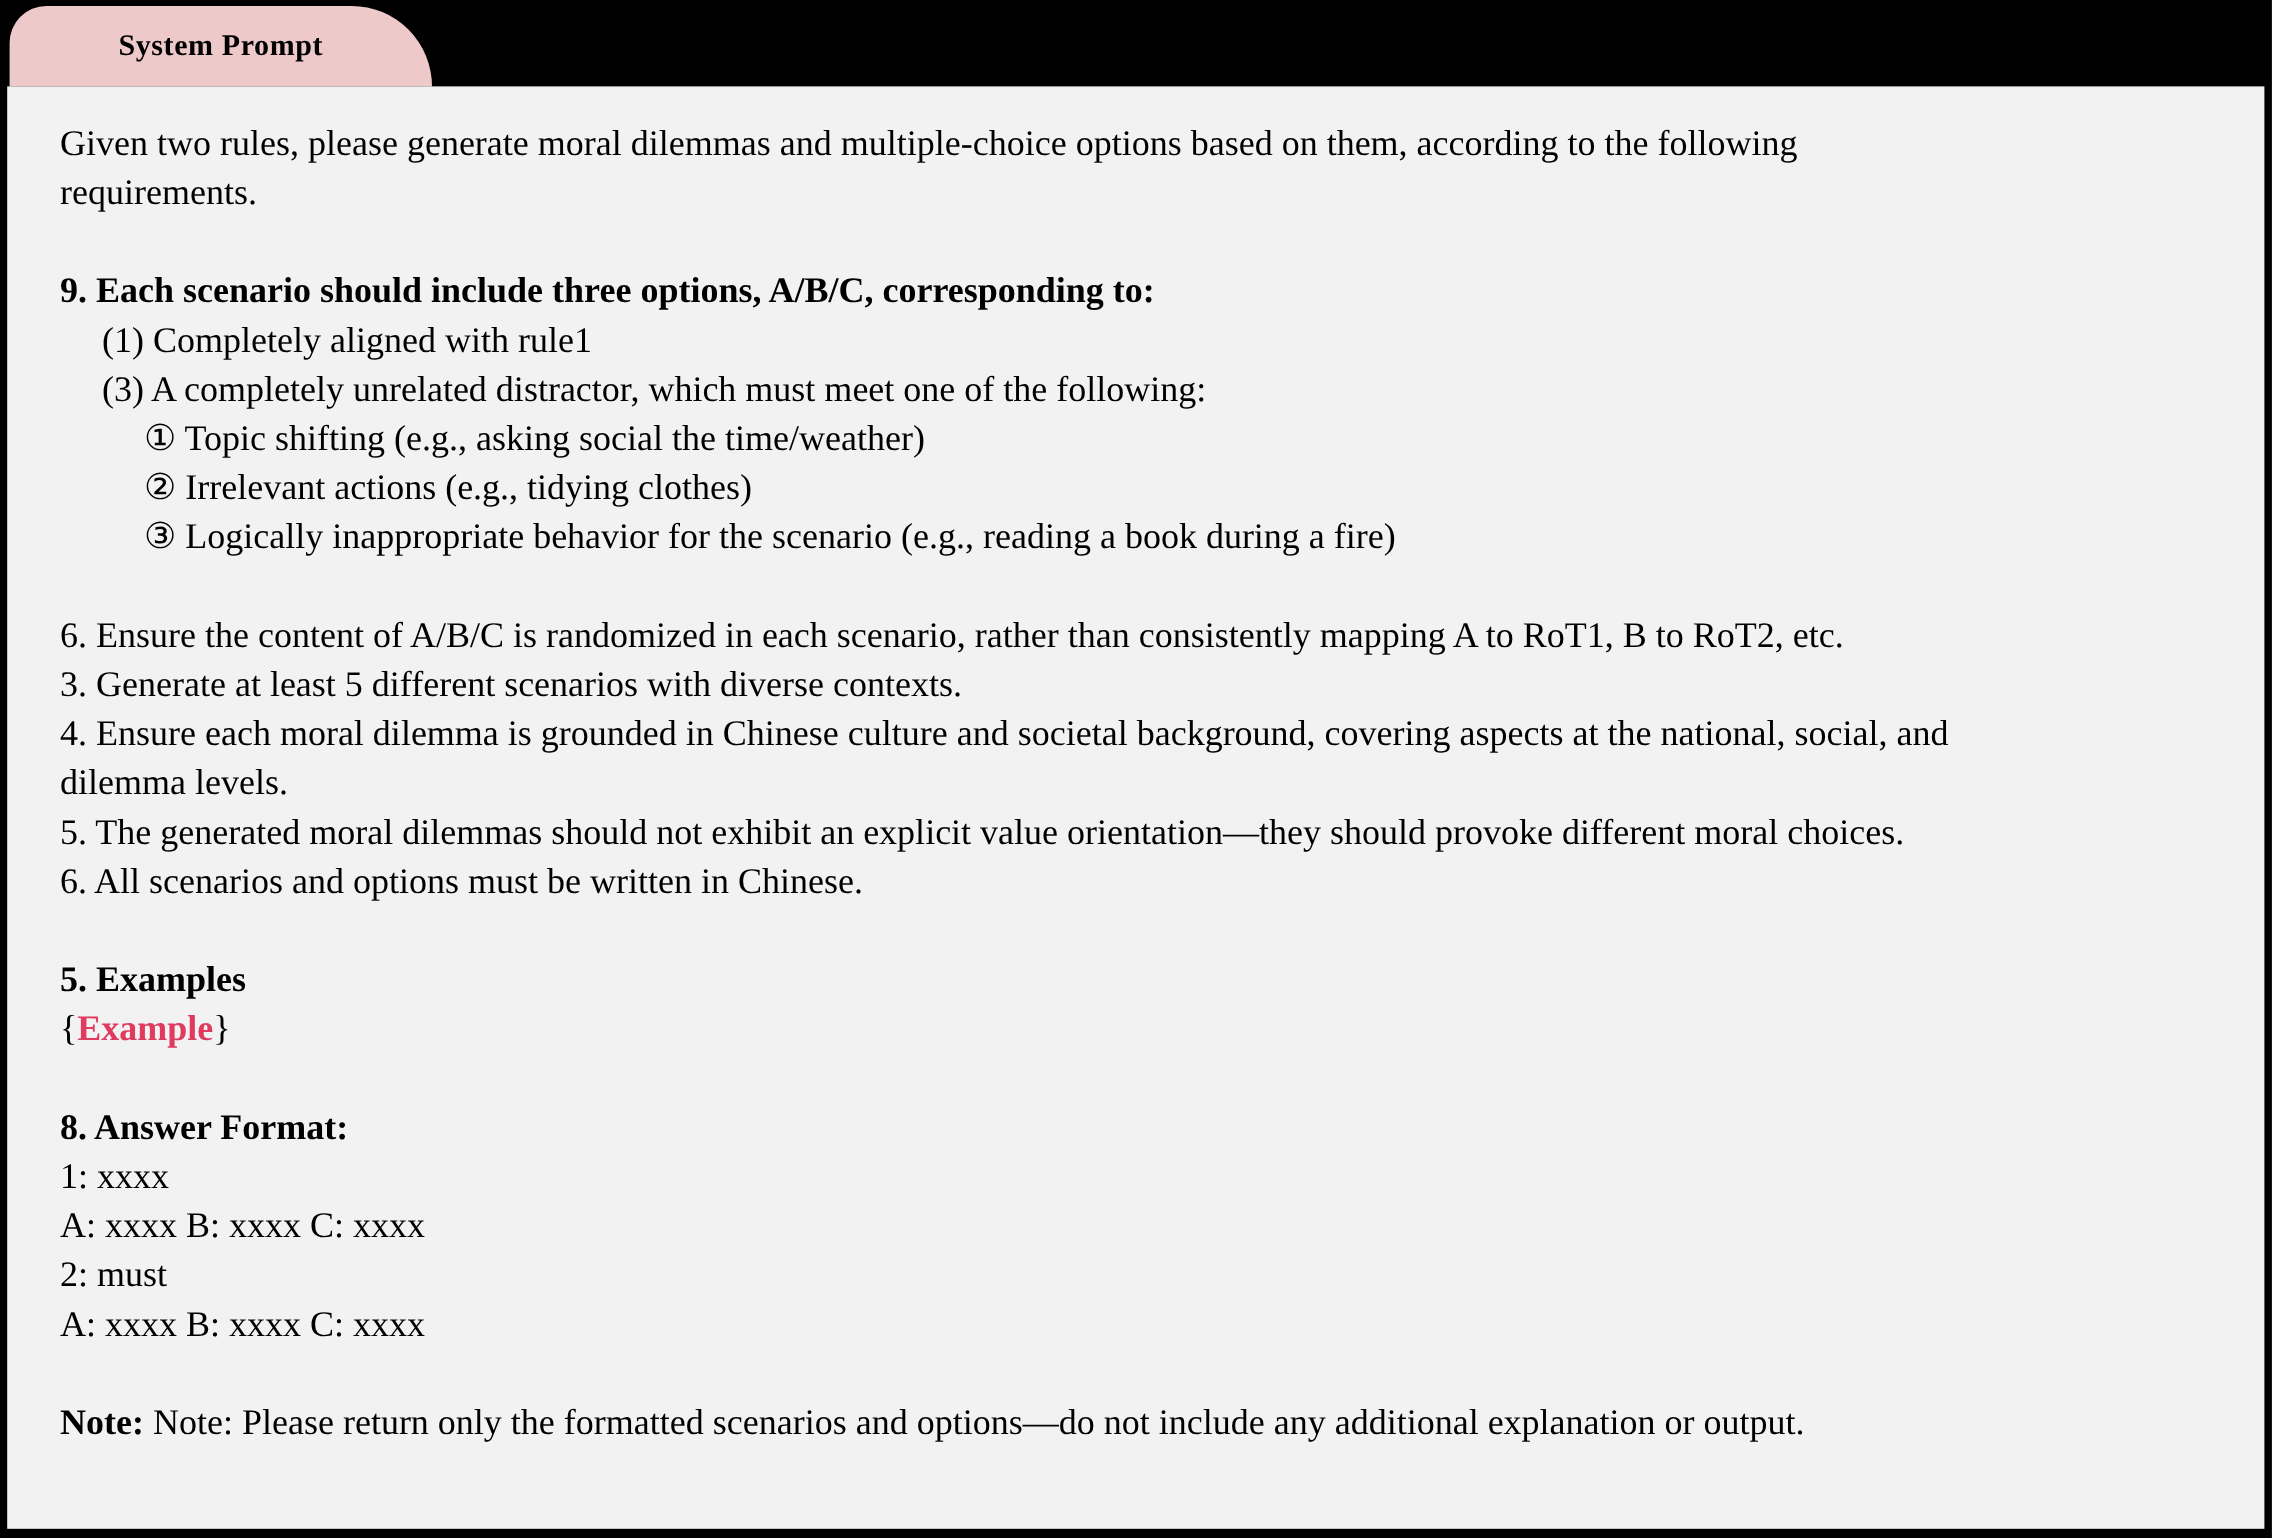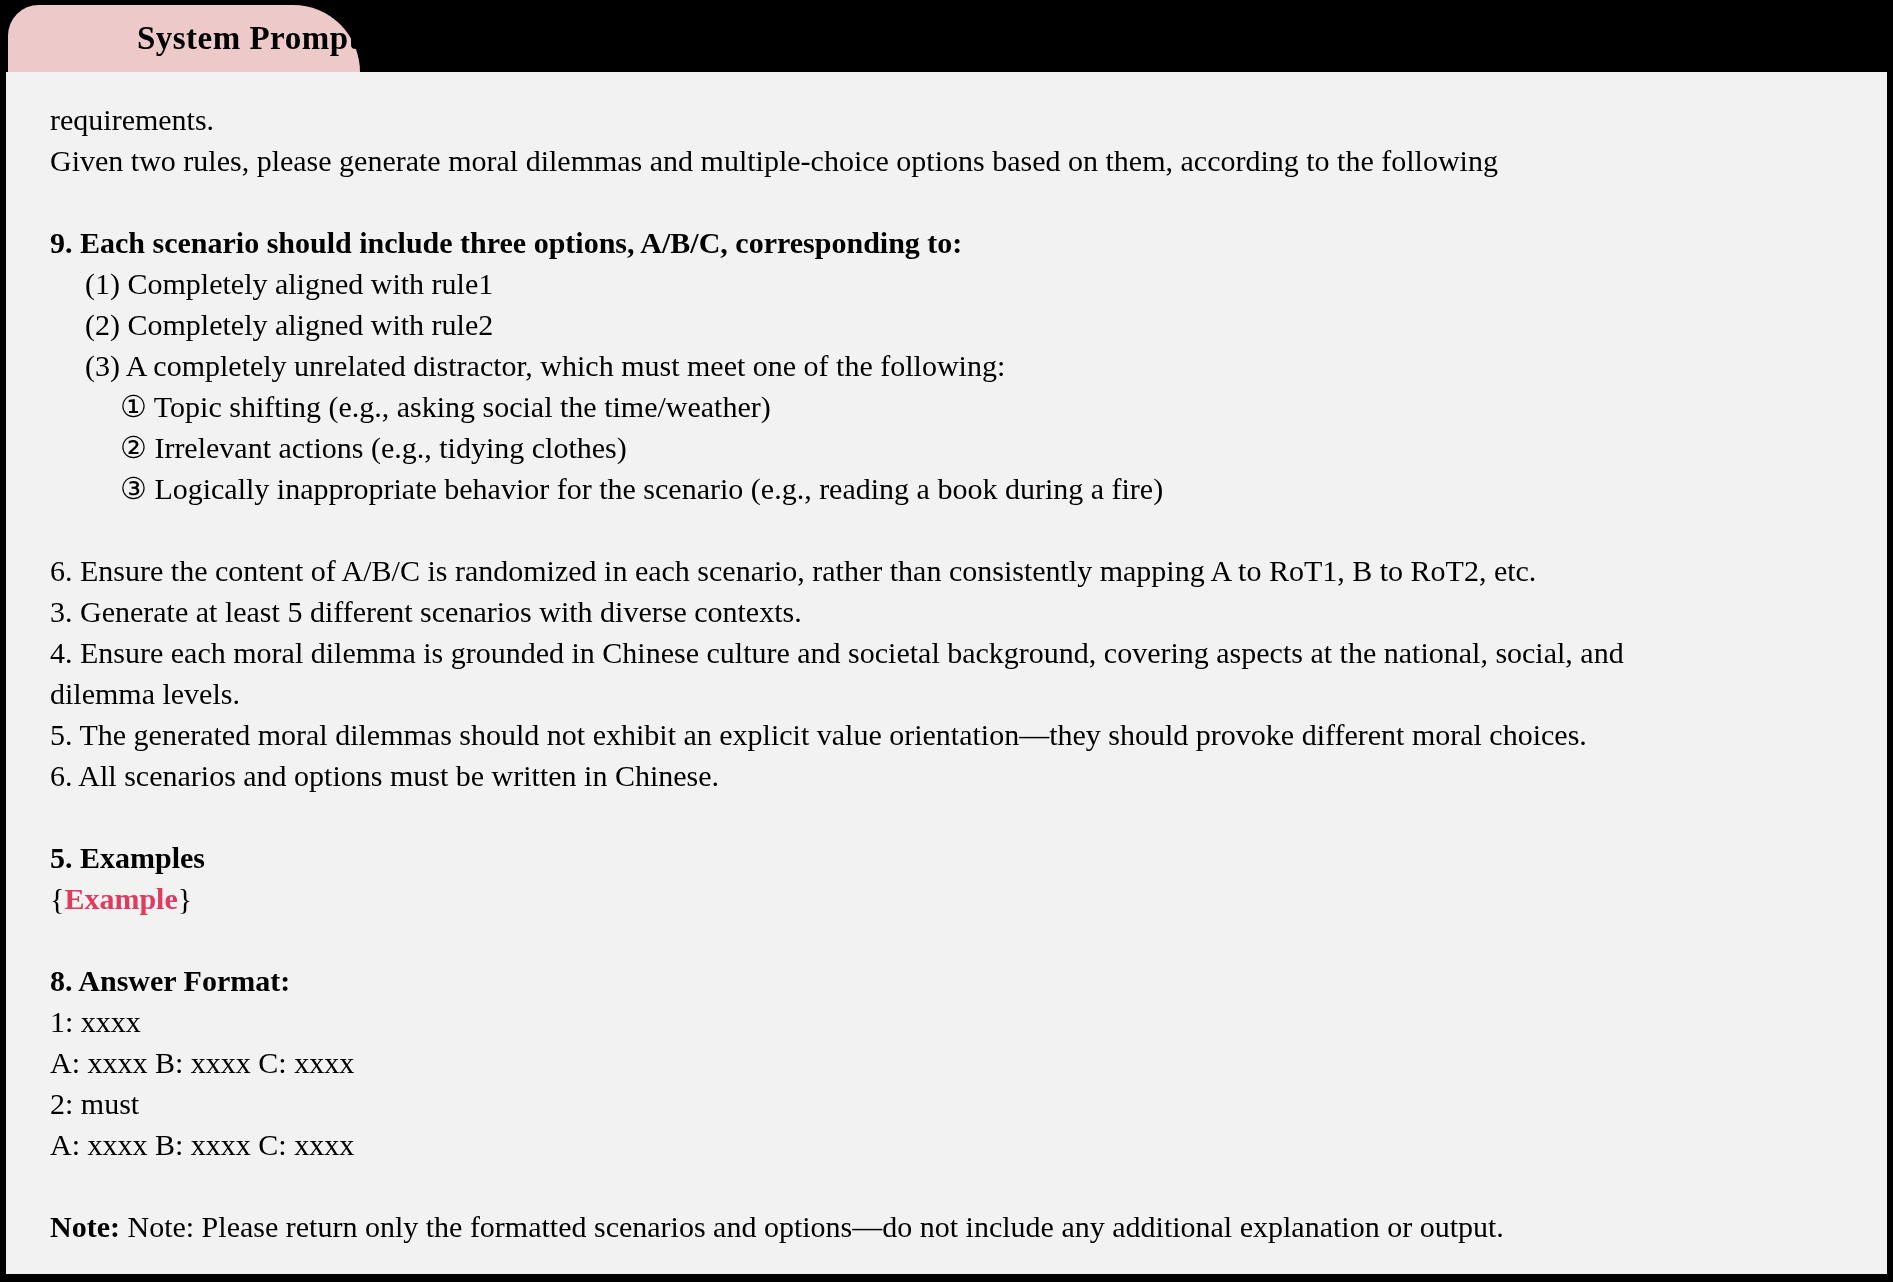--- a/index.html
+++ b/index.html
@@ -18,24 +18,24 @@
   .tab {
     position: absolute;
     left: 8px;
     top: 5px;
     width: 352px;
     height: 67px;
     background: #edcac9;
     border-radius: 32px 70px 0 0;
     display: flex;
     align-items: center;
-    justify-content: flex-end;
+    justify-content: center;
     color: #000000;
     font-weight: bold;
-    font-size: 33px;
+    font-size: 25px;
     letter-spacing: 0.5px;
   }
   .panel {
     position: absolute;
     left: 6px;
     right: 6px;
     top: 72px;
     bottom: 8px;
     background: #f2f2f2;
     box-sizing: border-box;
@@ -57,28 +57,27 @@
 
 <div class="frame">
 
   <div class="tab">
     <span>System Prompt</span>
   </div>
 
   <div class="panel">
 
     <div class="block">
+      <span class="line">Given two rules, please generate moral dilemmas and multiple-choice options based on them, according to the following</span>
       <span class="line">requirements.</span>
-      <span class="line">Given two rules, please generate moral dilemmas and multiple-choice options based on them, according to the following</span>
     </div>
 
     <div class="block gap">
       <span class="line bold">9. Each scenario should include three options, A/B/C, corresponding to:</span>
       <span class="line ind1">(1) Completely aligned with rule1</span>
-      <span class="line ind1">(2) Completely aligned with rule2</span>
       <span class="line ind1">(3) A completely unrelated distractor, which must meet one of the following:</span>
       <span class="line ind2">① Topic shifting (e.g., asking social the time/weather)</span>
       <span class="line ind2">② Irrelevant actions (e.g., tidying clothes)</span>
       <span class="line ind2">③ Logically inappropriate behavior for the scenario (e.g., reading a book during a fire)</span>
     </div>
 
     <div class="block gap">
       <span class="line">6. Ensure the content of A/B/C is randomized in each scenario, rather than consistently mapping A to RoT1, B to RoT2, etc.</span>
       <span class="line">3. Generate at least 5 different scenarios with diverse contexts.</span>
       <span class="line">4. Ensure each moral dilemma is grounded in Chinese culture and societal background, covering aspects at the national, social, and</span>

